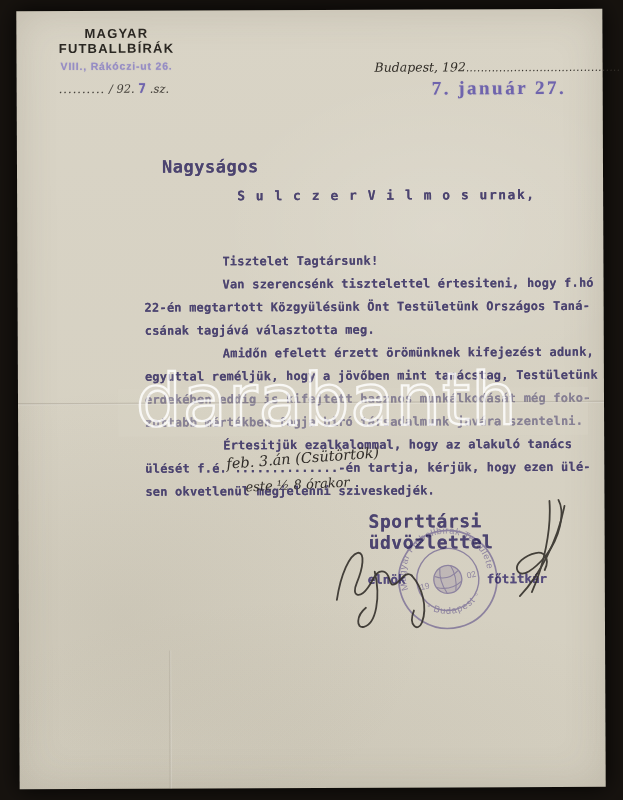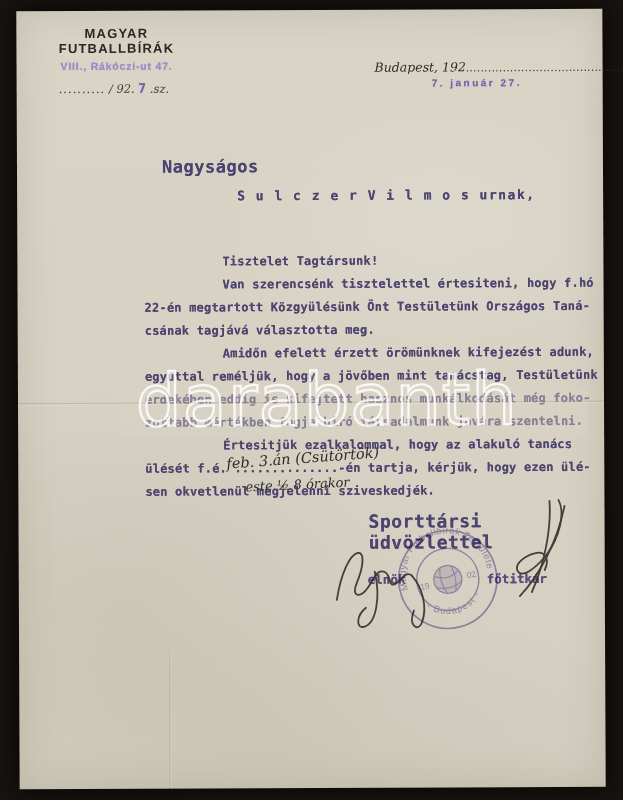--- a/index.html
+++ b/index.html
@@ -27,21 +27,21 @@
   .letterhead{left:24px;top:15px;width:152px;text-align:center;color:#2a2722;}
   .org1,.org2{font-weight:bold;font-size:13px;letter-spacing:1.2px;line-height:15px;}
   .addr{margin-top:4px;font-weight:bold;font-size:10.5px;letter-spacing:0.8px;color:#968dc4;text-shadow:0 0 1px rgba(150,141,196,.7);}
   .refline{left:42px;top:70px;font-family:"DejaVu Serif",serif;font-style:italic;font-size:11.5px;color:#44403a;}
   .refline .dots{letter-spacing:1px;}
   .refnum{font-family:"DejaVu Sans Mono",monospace;font-style:normal;font-weight:bold;font-size:13px;color:#6f64ad;text-shadow:0 0 1px rgba(111,100,173,.6);}
 
   
   .dateprint{left:358px;top:50px;font-family:"DejaVu Serif",serif;font-style:italic;font-size:12.5px;color:#332f29;white-space:nowrap;}
   .dateprint .dots{font-size:10px;letter-spacing:0.5px;}
-  .datetyped{left:415px;top:68px;font-family:Liberation Sans, sans-serif;font-weight:bold;font-size:10px;letter-spacing:2.5px;color:#6f64ad;text-shadow:0 0 1px rgba(111,100,173,.55);}
+  .datetyped{left:415px;top:68px;font-family:Liberation Serif, serif;font-weight:bold;font-size:19px;letter-spacing:2.5px;color:#6f64ad;text-shadow:0 0 1px rgba(111,100,173,.55);}
 
   
   .typed{font-family:"DejaVu Sans Mono",monospace;font-weight:bold;color:#4c4470;text-shadow:0 0 0.6px rgba(76,68,112,.8);}
   .salut{left:145px;top:146px;font-size:17px;letter-spacing:0.5px;}
   .rname{left:220px;top:178px;font-size:13px;letter-spacing:1.5px;white-space:nowrap;}
   .rcity{left:366px;top:206px;font-size:13px;letter-spacing:1.5px;border-bottom:2px dashed #564e7e;padding-bottom:2px;}
 
   
   .body{left:127px;top:240px;width:442px;font-family:"DejaVu Sans Mono",monospace;font-weight:bold;font-size:12px;letter-spacing:0.2px;color:#4c4470;text-shadow:0 0 0.6px rgba(76,68,112,.75);}
   .body .line{height:23px;line-height:23px;white-space:nowrap;}
@@ -70,21 +70,21 @@
   .sigsvg{left:0;top:0;pointer-events:none;}
 </style>
 </head>
 <body>
 
 <div class="stage">
   <div class="paper">
 
     <div class="abs letterhead">
       <div class="org1">MAGYAR FUTBALLBÍRÁK</div>
-      <div class="addr">VIII., Rákóczi-ut 47.</div>
+      <div class="addr">VIII., Rákóczi-ut 26.</div>
     </div>
     <div class="abs refline">
       <span class="dots">..........</span>
       <span>/ 92.</span>
       <span class="refnum">7</span>
       <span>.sz.</span>
     </div>
 
     <div class="abs dateprint">
       <span>Budapest, 192</span><span class="dots">..........................................</span>

